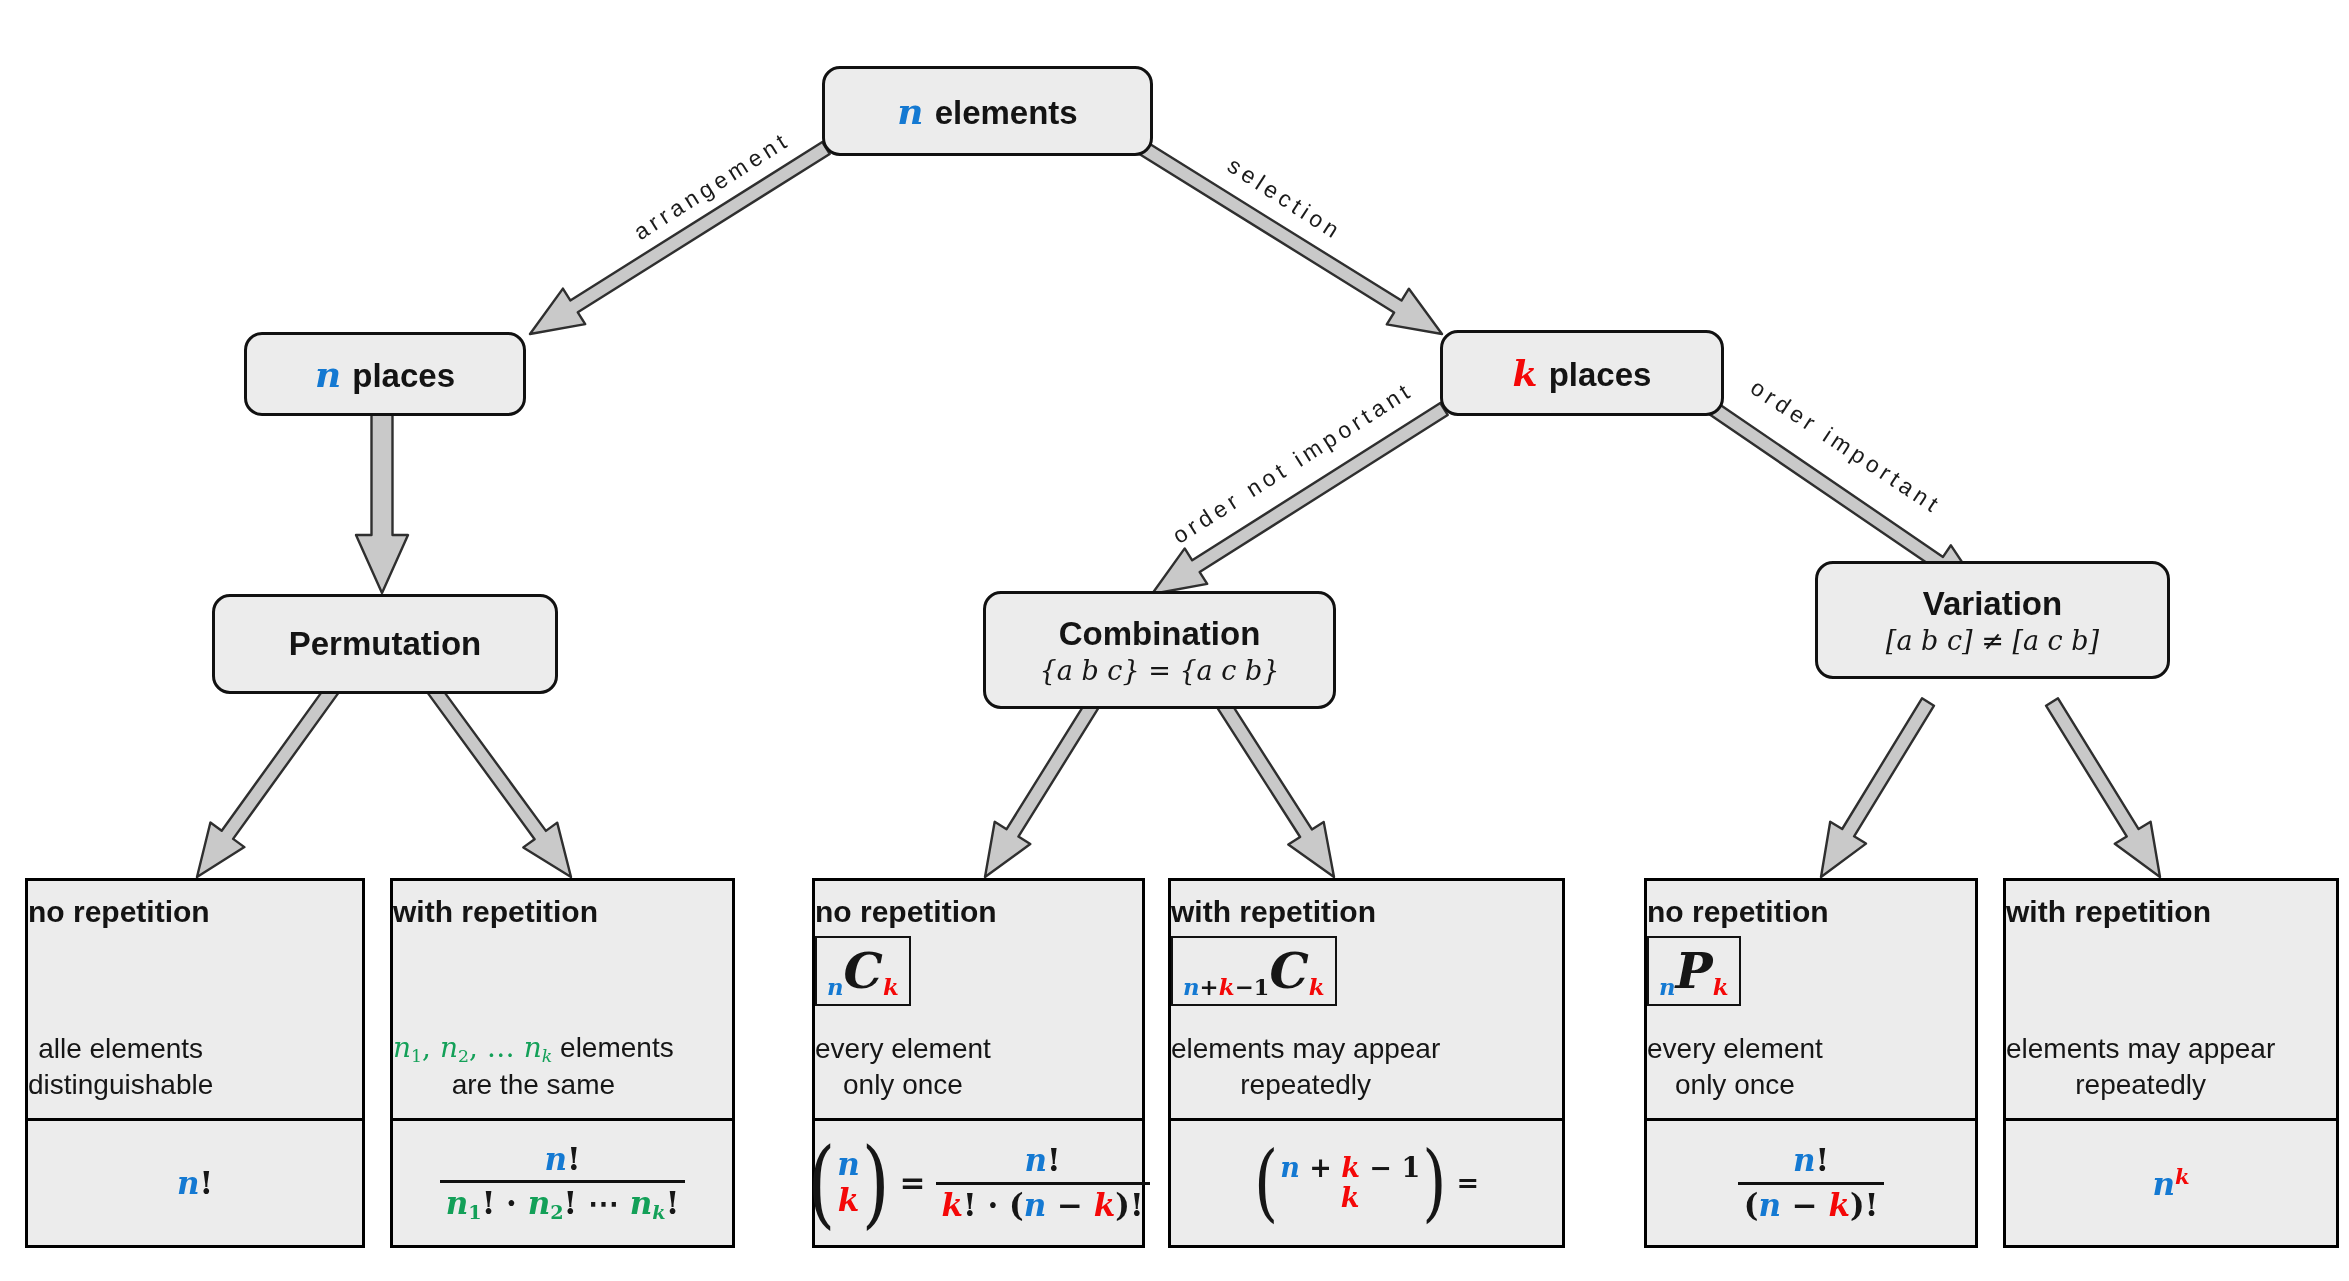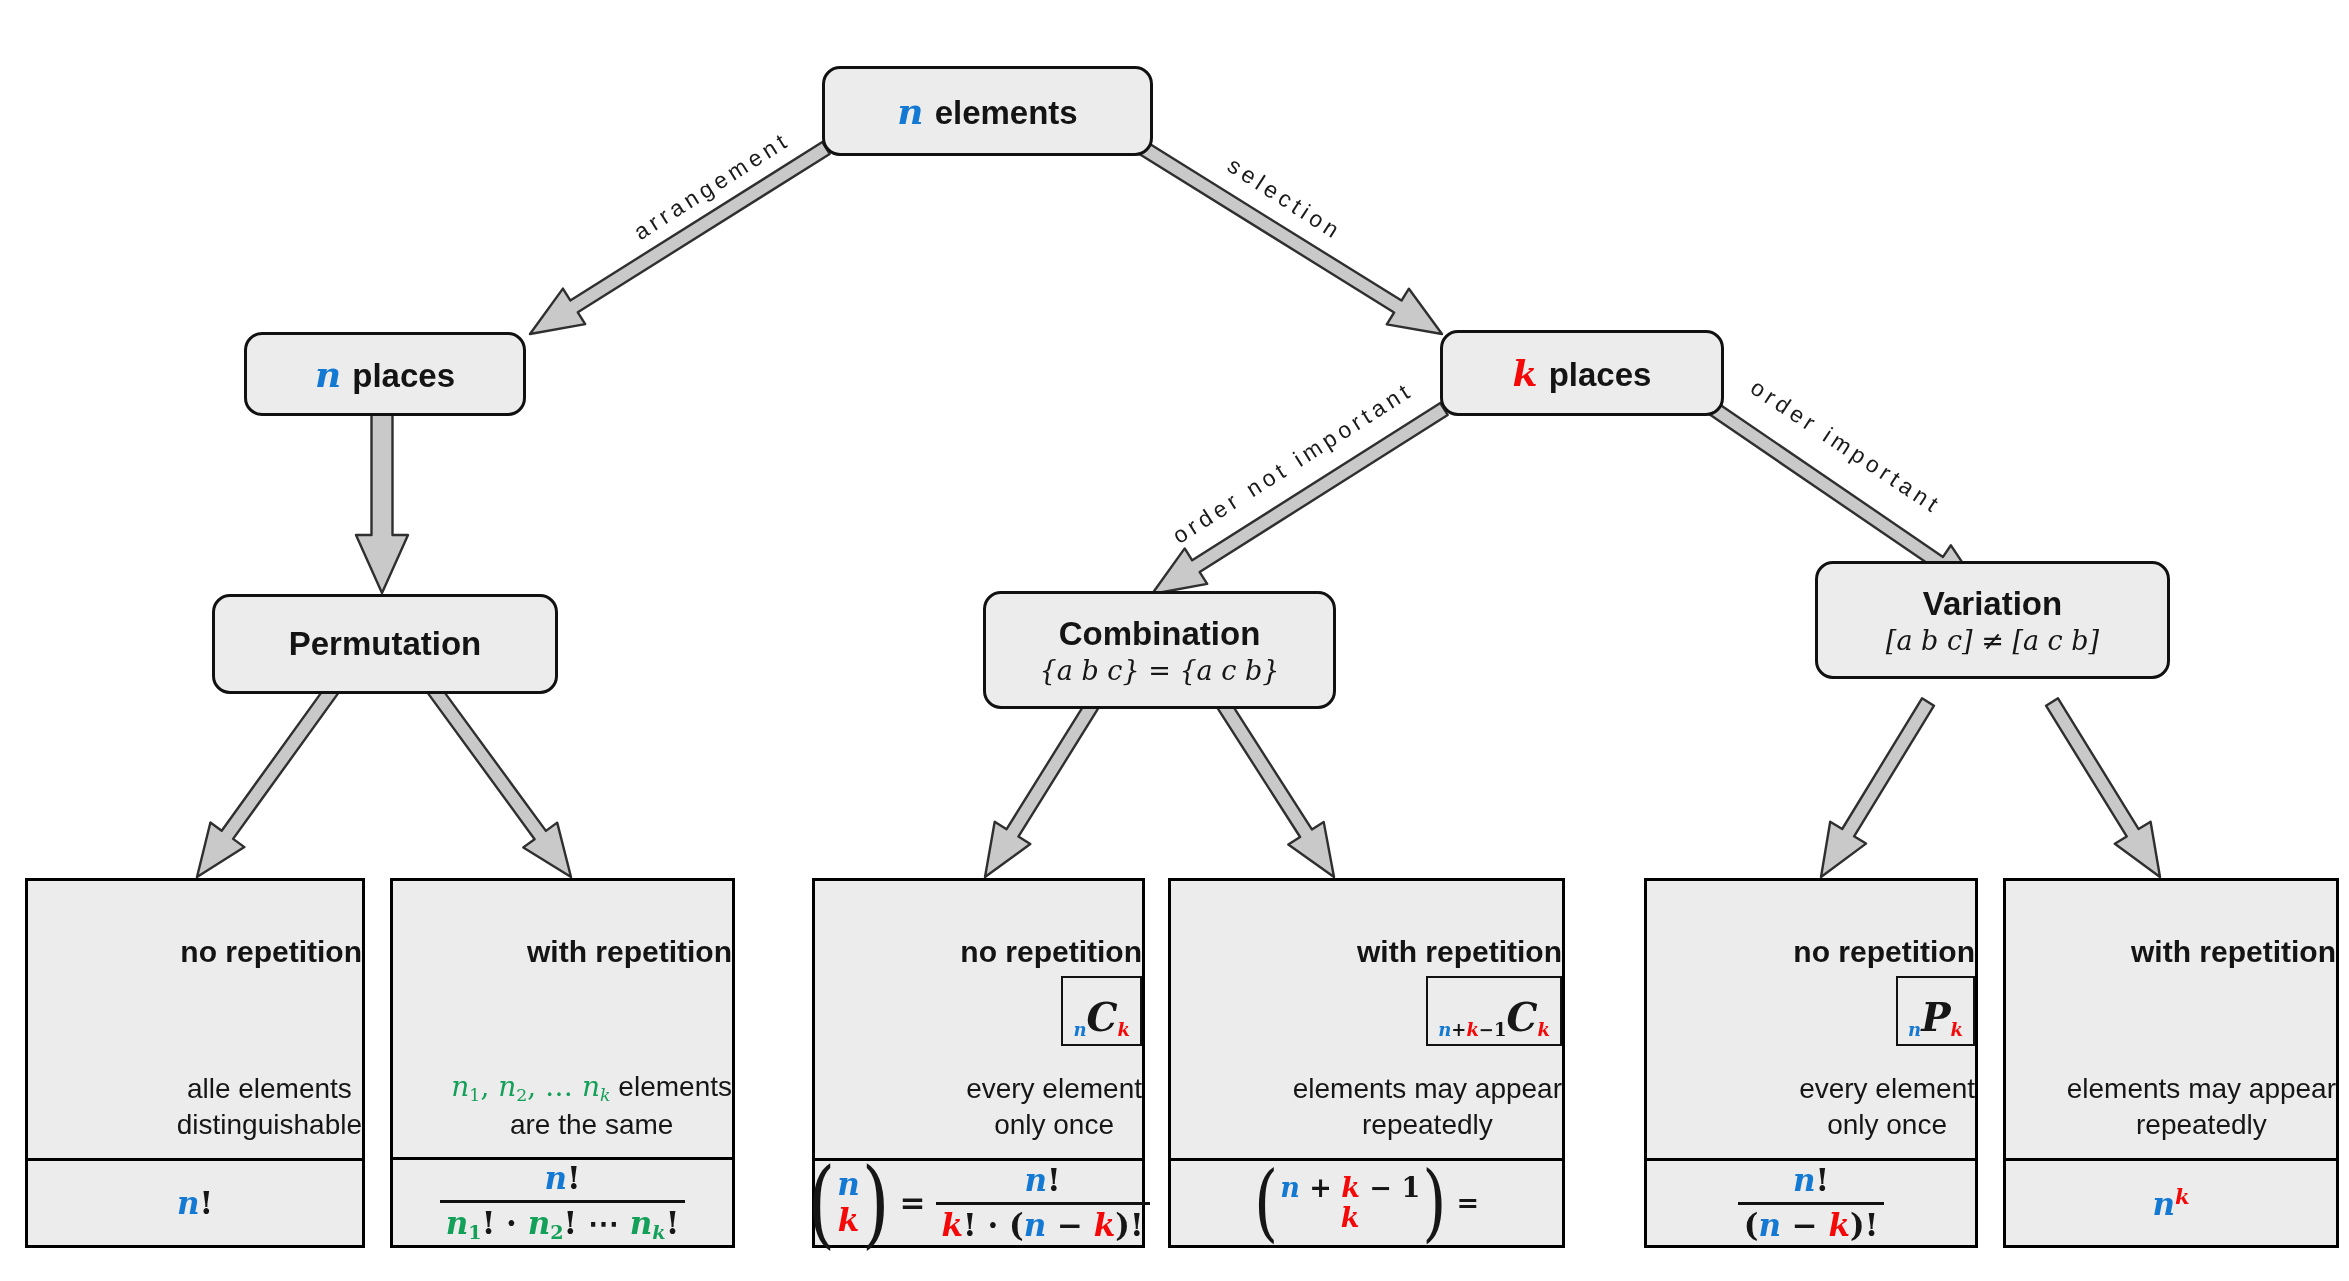--- a/index.html
+++ b/index.html
@@ -21,23 +21,23 @@
   .node-sub{font:italic 400 27px "DejaVu Serif",serif;margin-top:2px;color:#161616;}
   .node-sub:empty{display:none;}
 
   
   .edge-label{position:absolute;z-index:3;font:500 23px "Liberation Sans",sans-serif;
               letter-spacing:4.5px;color:#1b1b1b;white-space:nowrap;}
 
   
   .leaf{position:absolute;top:878px;height:370px;z-index:2;background:var(--box-fill);
         border:3px solid #000;box-sizing:border-box;display:flex;flex-direction:column;}
-  .leaf-top{height:237px;border-bottom:3px solid #000;display:flex;flex-direction:column;align-items:flex-end;margin-top:40px;}
+  .leaf-top{height:237px;border-bottom:3px solid #000;display:flex;flex-direction:column;align-items:flex-start;}
   .leaf-title{margin-top:14px;font:700 30px "Liberation Sans",sans-serif;}
-  .leaf-badge{margin-top:7px;border:2px solid #111;padding:16px 10px 3px;font-size:30px;line-height:1.2;}
+  .leaf-badge{margin-top:7px;border:2px solid #111;padding:4px 10px 3px;font-size:38px;line-height:1.2;}
   .leaf-desc{margin-top:auto;margin-bottom:15px;text-align:center;font-size:28px;line-height:1.28;}
   .desc-line{white-space:nowrap;}
   .leaf-formula{flex:1;display:flex;align-items:center;justify-content:center;font-size:31px;}
   .leaf-formula.tight{font-size:27px;}
 
   
   .toks{white-space:pre;}
   .tk{white-space:pre;}
   .tk.t  {font-family:"Liberation Sans",sans-serif;color:#161616;}
   .tk.pk {font-family:"DejaVu Serif",serif;font-weight:700;color:#161616;}

